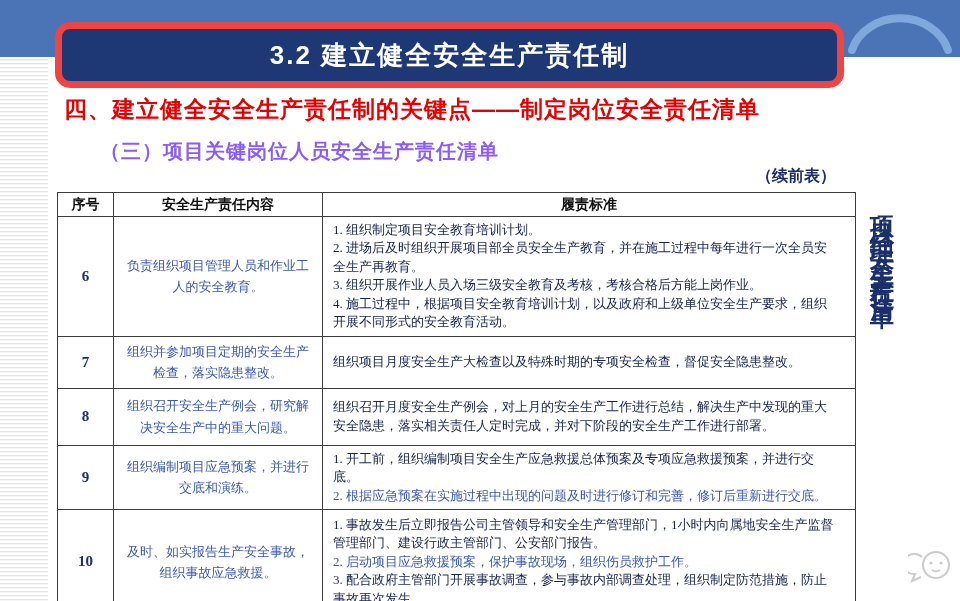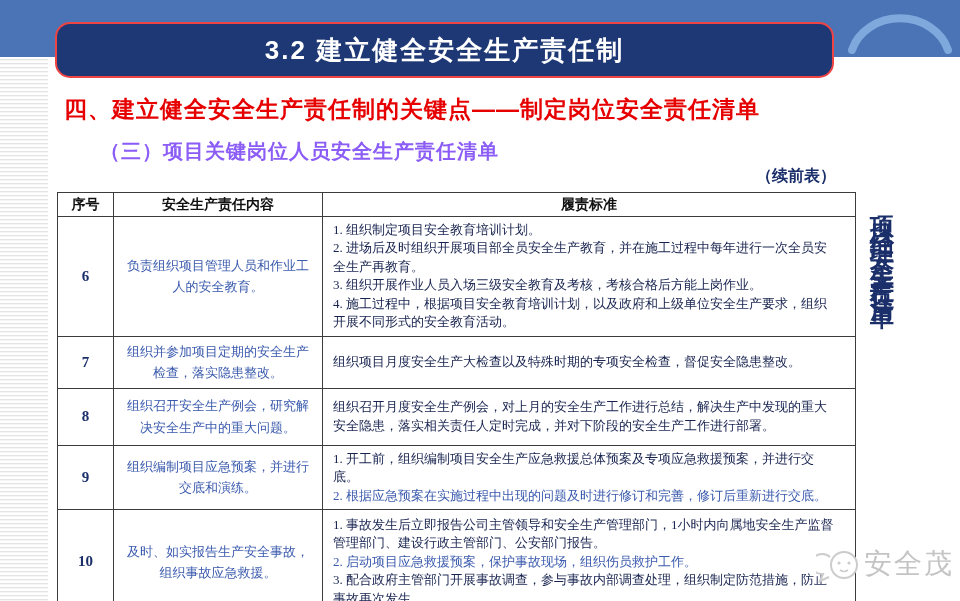--- a/index.html
+++ b/index.html
@@ -12,21 +12,21 @@
     position:absolute;left:0;top:57px;width:48px;height:544px;
     background:repeating-linear-gradient(to bottom,#ffffff 0px,#ffffff 2px,#e3e3e3 2px,#e3e3e3 3px,#f6f6f6 3px,#f6f6f6 4px);
   }
   .banner{
     position:absolute;left:0;top:0;width:960px;height:57px;
     background:#4a74b5;
   }
   .crescent{position:absolute;right:4px;top:4px;}
   .title-box{
     position:absolute;left:55px;top:22px;width:775px;height:52px;
-    background:#1e3875;border-radius:15px;border:2px solid #ef4444;
+    background:#1e3875;border-radius:15px;border:7px solid #ef4444;
     display:flex;align-items:center;justify-content:center;
     color:#ffffff;font-size:26px;font-weight:bold;letter-spacing:2px;
   }
   .heading-red{
     position:absolute;left:64px;top:94px;width:790px;
     color:#e60000;font-size:23px;font-weight:bold;letter-spacing:1px;
     white-space:nowrap;
   }
   .heading-blue{
     position:absolute;left:100px;top:138px;width:700px;
@@ -163,14 +163,13 @@
 <div class="side-label">项目经理安全生产责任清单</div>
 
 <div class="watermark">
   <svg width="46" height="42" viewBox="0 0 46 42">
     <path d="M14 14 A 11 10 0 1 0 7 31 L 4 38 L 13 34" fill="#ffffff" stroke="#cccccc" stroke-width="2"></path>
     <circle cx="28" cy="22" r="13" fill="#ffffff" stroke="#cccccc" stroke-width="2"></circle>
     <circle cx="23" cy="20" r="1.6" fill="#cccccc"></circle>
     <circle cx="33" cy="20" r="1.6" fill="#cccccc"></circle>
     <path d="M24 27 q4 3 8 0" fill="none" stroke="#cccccc" stroke-width="1.6"></path>
   </svg>
-  <span>安全茂</span>
 </div>
 
 </body></html>

